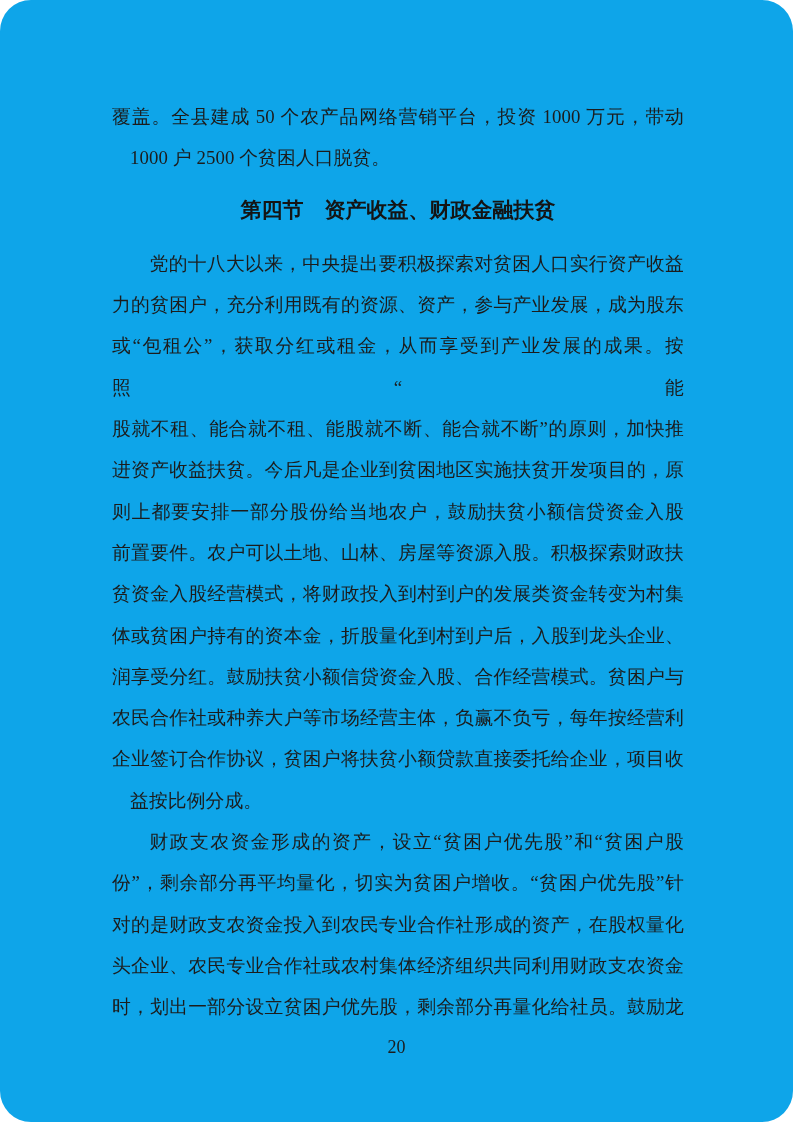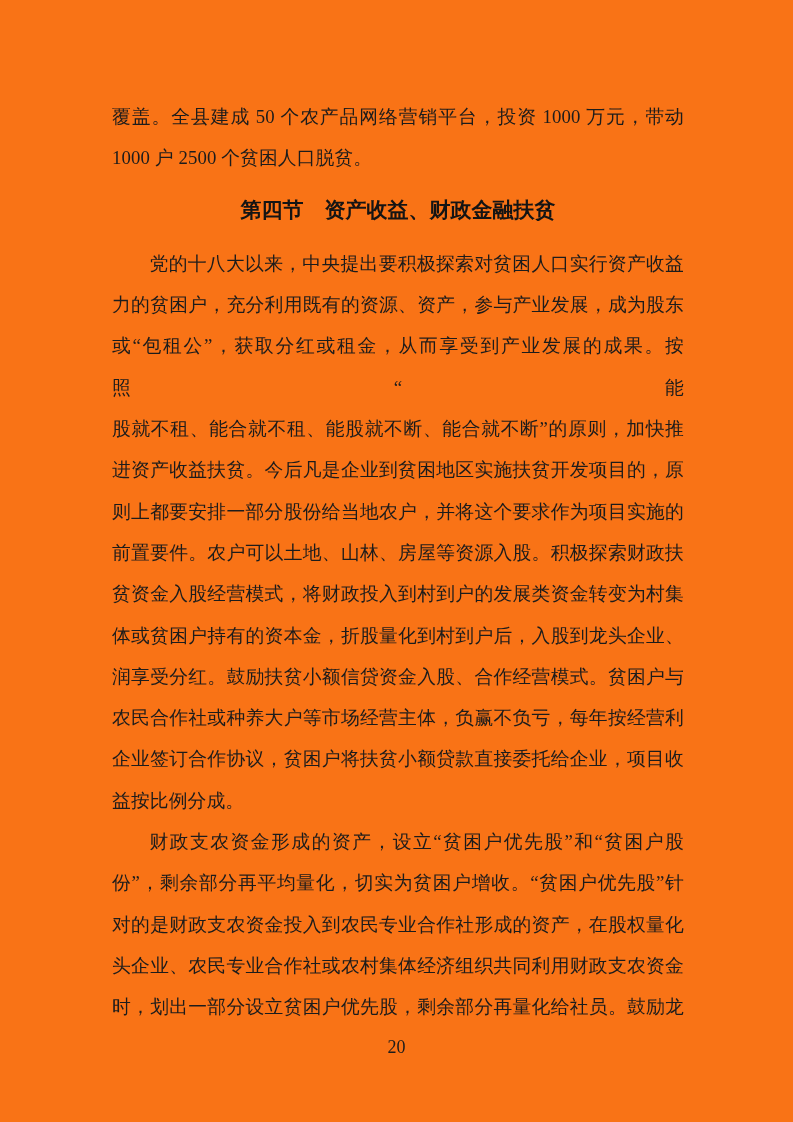--- a/index.html
+++ b/index.html
@@ -4,43 +4,45 @@
 <style>
   html, body {
     margin: 0;
     padding: 0;
     background: #ffffff;
   }
   .page {
     position: relative;
     width: 793px;
     height: 1122px;
-    background: #f97316;
+    background: #0ea5e9;
     overflow: hidden;
     font-family: "Liberation Serif", "DejaVu Serif", serif;
     color: #1c1c1c;
+    border-radius: 31px;
   }
   .content {
     position: absolute;
     left: 112px;
     top: 96px;
     width: 572px;
   }
   .line {
     font-size: 18.8px;
     line-height: 41.3px;
     text-align: justify;
     text-align-last: justify;
     letter-spacing: 0.1px;
   }
   .line--indent {
     text-indent: 2em;
   }
   .line--end {
     text-align-last: left;
+    margin-left: 18px;
   }
   .heading {
     margin: 11px 0 12px 0;
     font-family: Liberation Serif, serif;
     font-weight: 700;
     font-size: 21px;
     line-height: 41.3px;
     text-align: center;
     color: #141414;
   }
@@ -64,21 +66,21 @@
         <div class="line">覆盖。全县建成 50 个农产品网络营销平台，投资 1000 万元，带动</div>
         <div class="line line--end">1000 户 2500 个贫困人口脱贫。</div>
       </div>
     <h2 class="heading">第四节　资产收益、财政金融扶贫</h2>
     <div id="paragraphs">
         <div class="line line--indent">党的十八大以来，中央提出要积极探索对贫困人口实行资产收益</div>
         <div class="line">力的贫困户，充分利用既有的资源、资产，参与产业发展，成为股东</div>
         <div class="line">或“包租公”，获取分红或租金，从而享受到产业发展的成果。按照“能</div>
         <div class="line">股就不租、能合就不租、能股就不断、能合就不断”的原则，加快推</div>
         <div class="line">进资产收益扶贫。今后凡是企业到贫困地区实施扶贫开发项目的，原</div>
-        <div class="line">则上都要安排一部分股份给当地农户，并将这个要求作为项目实施的</div>
+        <div class="line">则上都要安排一部分股份给当地农户，鼓励扶贫小额信贷资金入股</div>
         <div class="line">前置要件。农户可以土地、山林、房屋等资源入股。积极探索财政扶</div>
         <div class="line">贫资金入股经营模式，将财政投入到村到户的发展类资金转变为村集</div>
         <div class="line">体或贫困户持有的资本金，折股量化到村到户后，入股到龙头企业、</div>
         <div class="line">润享受分红。鼓励扶贫小额信贷资金入股、合作经营模式。贫困户与</div>
         <div class="line">农民合作社或种养大户等市场经营主体，负赢不负亏，每年按经营利</div>
         <div class="line">企业签订合作协议，贫困户将扶贫小额贷款直接委托给企业，项目收</div>
         <div class="line line--end">益按比例分成。</div>
         <div class="line line--indent">财政支农资金形成的资产，设立“贫困户优先股”和“贫困户股</div>
         <div class="line">份”，剩余部分再平均量化，切实为贫困户增收。“贫困户优先股”针</div>
         <div class="line">对的是财政支农资金投入到农民专业合作社形成的资产，在股权量化</div>

